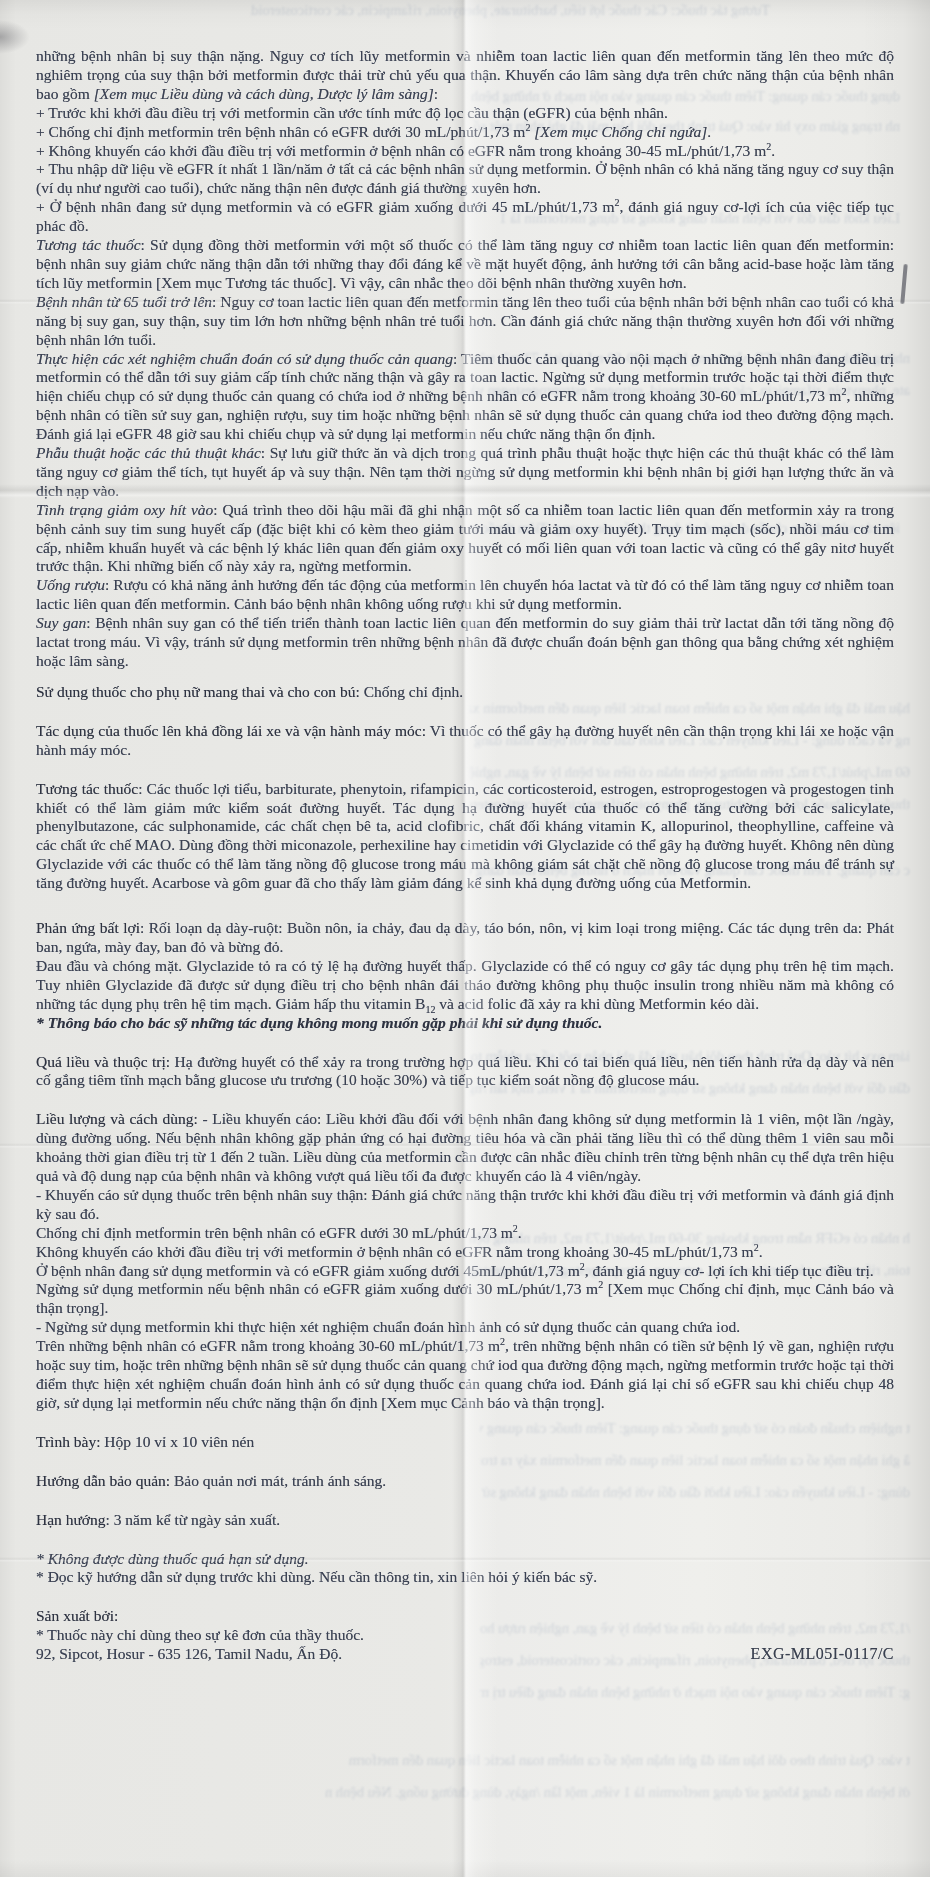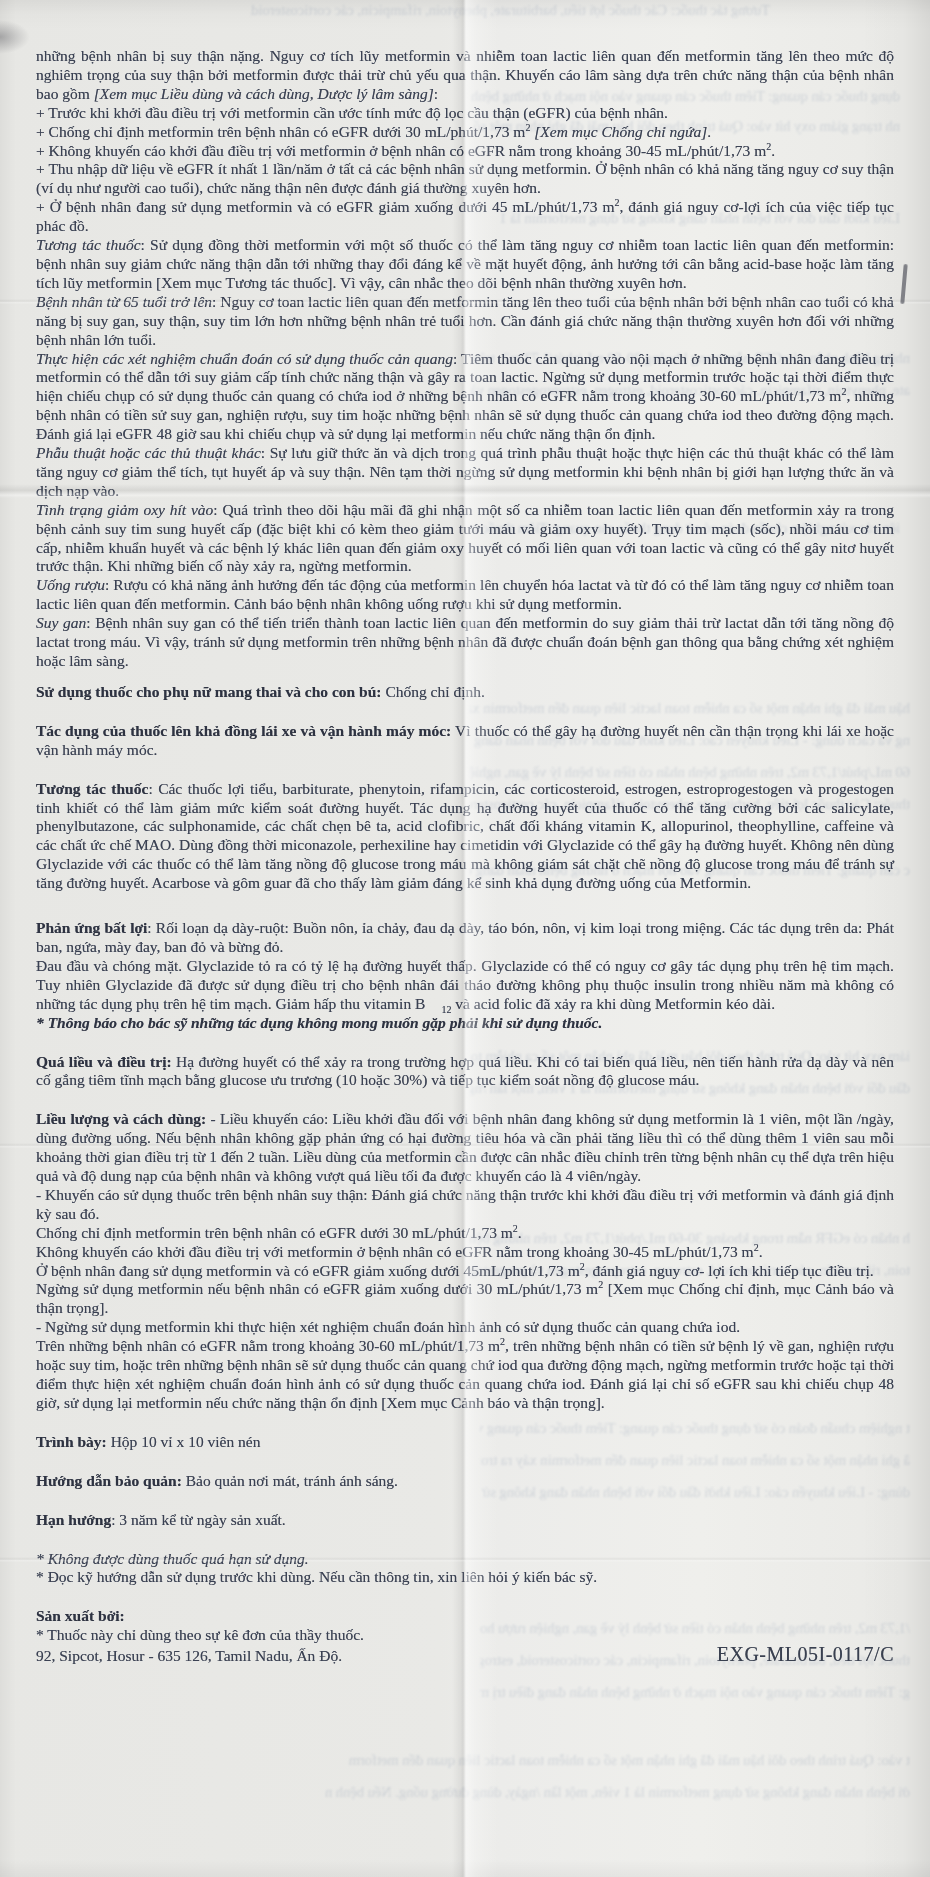--- a/index.html
+++ b/index.html
@@ -67,25 +67,25 @@
     line-height: 18.9px;
     text-shadow: 0 0 0.5px rgba(54,60,75,0.55);
   }
   .para { margin: 0; text-align: justify; }
   .para.g1 { margin-top: 12px; }
   .para.g2 { margin-top: 20px; }
   .para.g3 { margin-top: 26px; }
   .para.split { display: flex; justify-content: space-between; align-items: baseline; text-align: left; }
   .s-n  { font-style: normal; text-align: right; }
   .s-i  { font-style: italic; }
-  .s-b  { font-weight: bold; color: #2e3342; }
+  .s-b  { font-weight: normal; color: #2e3342; }
   .s-bi { font-weight: bold; font-style: italic; color: #2e3342; }
   .s-sup { font-size: 10px; vertical-align: super; line-height: 0; }
-  .s-sub { font-size: 10px; vertical-align: sub; line-height: 0; margin-left: 16px; }
-  .s-code { font-size: 20px; letter-spacing: 0.5px; color: #394050; white-space: nowrap; margin-left: 26px; }
+  .s-sub { font-size: 10px; vertical-align: sub; line-height: 0; }
+  .s-code { font-size: 16px; letter-spacing: 0.5px; color: #394050; white-space: nowrap; margin-left: 26px; }
 </style>
 </head>
 <body>
 
 <div class="page">
 
   <div class="bleed-layer" id="bleed">
       <div class="bleed-line" style="top: 2px; left: 250px; width: 520px;">Tương tác thuốc: Các thuốc lợi tiểu, barbiturate, phenytoin, rifampicin, các corticosteroid, es</div>
       <div class="bleed-line" style="top: 88px; left: 470px; width: 430px;"> dụng thuốc cản quang: Tiêm thuốc cản quang vào nội mạch ở những bệnh nhân đang điều trị metfor</div>
       <div class="bleed-line" style="top: 118px; left: 470px; width: 430px;">nh trạng giảm oxy hít vào: Quá trình theo dõi hậu mãi đã ghi nhận một số ca nhiễm toan lactic l</div>
@@ -125,21 +125,21 @@
       <p class="para g0"><span class="s-i">Phẫu thuật hoặc các thủ thuật khác</span><span class="s-n">: Sự lưu giữ thức ăn và dịch trong quá trình phẫu thuật hoặc thực hiện các thủ thuật khác có thể làm tăng nguy cơ giảm thể tích, tụt huyết áp và suy thận. Nên tạm thời ngừng sử dụng metformin khi bệnh nhân bị giới hạn lượng thức ăn và dịch nạp vào.</span></p>
       <p class="para g0"><span class="s-i">Tình trạng giảm oxy hít vào</span><span class="s-n">: Quá trình theo dõi hậu mãi đã ghi nhận một số ca nhiễm toan lactic liên quan đến metformin xảy ra trong bệnh cảnh suy tim sung huyết cấp (đặc biệt khi có kèm theo giảm tưới máu và giảm oxy huyết). Trụy tim mạch (sốc), nhồi máu cơ tim cấp, nhiễm khuẩn huyết và các bệnh lý khác liên quan đến giảm oxy huyết có mối liên quan với toan lactic và cũng có thể gây nitơ huyết trước thận. Khi những biến cố này xảy ra, ngừng metformin.</span></p>
       <p class="para g0"><span class="s-i">Uống rượu</span><span class="s-n">: Rượu có khả năng ảnh hưởng đến tác động của metformin lên chuyển hóa lactat và từ đó có thể làm tăng nguy cơ nhiễm toan lactic liên quan đến metformin. Cảnh báo bệnh nhân không uống rượu khi sử dụng metformin.</span></p>
       <p class="para g0"><span class="s-i">Suy gan</span><span class="s-n">: Bệnh nhân suy gan có thể tiến triển thành toan lactic liên quan đến metformin do suy giảm thải trừ lactat dẫn tới tăng nồng độ lactat trong máu. Vì vậy, tránh sử dụng metformin trên những bệnh nhân đã được chuẩn đoán bệnh gan thông qua bằng chứng xét nghiệm hoặc lâm sàng.</span></p>
       <p class="para g1"><span class="s-b">Sử dụng thuốc cho phụ nữ mang thai và cho con bú:</span><span class="s-n"> Chống chỉ định.</span></p>
       <p class="para g2"><span class="s-b">Tác dụng của thuốc lên khả đồng lái xe và vận hành máy móc:</span><span class="s-n"> Vì thuốc có thể gây hạ đường huyết nên cần thận trọng khi lái xe hoặc vận hành máy móc.</span></p>
       <p class="para g2"><span class="s-b">Tương tác thuốc</span><span class="s-n">: Các thuốc lợi tiểu, barbiturate, phenytoin, rifampicin, các corticosteroid, estrogen, estroprogestogen và progestogen tinh khiết có thể làm giảm mức kiểm soát đường huyết. Tác dụng hạ đường huyết của thuốc có thể tăng cường bởi các salicylate, phenylbutazone, các sulphonamide, các chất chẹn bê ta, acid clofibric, chất đối kháng vitamin K, allopurinol, theophylline, caffeine và các chất ức chế MAO. Dùng đồng thời miconazole, perhexiline hay cimetidin với Glyclazide có thể gây hạ đường huyết. Không nên dùng Glyclazide với các thuốc có thể làm tăng nồng độ glucose trong máu mà không giám sát chặt chẽ nồng độ glucose trong máu để tránh sự tăng đường huyết. Acarbose và gôm guar đã cho thấy làm giảm đáng kể sinh khả dụng đường uống của  Metformin.</span></p>
       <p class="para g3"><span class="s-b">Phản ứng bất lợi</span><span class="s-n">: Rối loạn dạ dày-ruột: Buồn nôn, ỉa chảy, đau dạ dày, táo bón, nôn, vị kim loại trong miệng. Các tác dụng trên da: Phát ban, ngứa, mày đay, ban đỏ và bừng đỏ.</span></p>
       <p class="para g0"><span class="s-n">Đau đầu và chóng mặt. Glyclazide tỏ ra có tỷ lệ hạ đường huyết thấp. Glyclazide có thể có nguy cơ gây tác dụng phụ trên hệ tim mạch. Tuy nhiên Glyclazide đã được sử dụng điều trị cho bệnh nhân đái tháo đường không phụ thuộc insulin trong nhiều năm mà không có những tác dụng phụ trên hệ tim mạch. Giảm hấp thu vitamin B</span><span class="s-sub">12</span><span class="s-n"> và acid folic đã xảy ra khi dùng Metformin kéo dài.</span></p>
       <p class="para g0"><span class="s-bi">* Thông báo cho bác sỹ những tác dụng không mong muốn gặp phải khi sử dụng thuốc.</span></p>
-      <p class="para g2"><span class="s-b">Quá liều và điều trị:</span><span class="s-n"> Hạ đường huyết có thể xảy ra trong trường hợp quá liều. Khi có tai biến quá liều, nên tiến hành rửa dạ dày và nên cố gắng tiêm tĩnh mạch bằng glucose ưu trương (10 hoặc 30%) và tiếp tục kiểm soát nồng độ glucose máu.</span></p>
+      <p class="para g2"><span class="s-b">Quá liều và thuộc trị:</span><span class="s-n"> Hạ đường huyết có thể xảy ra trong trường hợp quá liều. Khi có tai biến quá liều, nên tiến hành rửa dạ dày và nên cố gắng tiêm tĩnh mạch bằng glucose ưu trương (10 hoặc 30%) và tiếp tục kiểm soát nồng độ glucose máu.</span></p>
       <p class="para g2"><span class="s-b">Liều lượng và cách dùng:</span><span class="s-n"> - Liều khuyến cáo: Liều khởi đầu đối với bệnh nhân đang không sử dụng metformin là 1 viên, một lần /ngày, dùng đường uống. Nếu bệnh nhân không gặp phản ứng có hại đường tiêu hóa và cần phải tăng liều thì có thể dùng thêm 1 viên sau mỗi khoảng thời gian điều trị từ 1 đến 2 tuần. Liều dùng của metformin cần được cân nhắc điều chỉnh trên từng bệnh nhân cụ thể dựa trên hiệu quả và độ dung nạp của bệnh nhân và không vượt quá liều tối đa được khuyến cáo là 4 viên/ngày.</span></p>
       <p class="para g0"><span class="s-n">- Khuyến cáo sử dụng thuốc trên bệnh nhân suy thận: Đánh giá chức năng thận trước khi khởi đầu điều trị với metformin và đánh giá định kỳ sau đó.</span></p>
       <p class="para g0"><span class="s-n">Chống chỉ định metformin trên bệnh nhân có eGFR dưới 30 mL/phút/1,73 m</span><span class="s-sup">2</span><span class="s-n">.</span></p>
       <p class="para g0"><span class="s-n">Không khuyến cáo khởi đầu điều trị với metformin ở bệnh nhân có eGFR nằm trong khoảng 30-45 mL/phút/1,73 m</span><span class="s-sup">2</span><span class="s-n">.</span></p>
       <p class="para g0"><span class="s-n">Ở bệnh nhân đang sử dụng metformin và có eGFR giảm xuống dưới 45mL/phút/1,73 m</span><span class="s-sup">2</span><span class="s-n">, đánh giá nguy cơ- lợi ích khi tiếp tục điều trị.</span></p>
       <p class="para g0"><span class="s-n">Ngừng sử dụng metformin nếu bệnh nhân có eGFR giảm xuống dưới 30 mL/phút/1,73 m</span><span class="s-sup">2</span><span class="s-n"> [Xem mục Chống chỉ định, mục Cảnh báo và thận trọng].</span></p>
       <p class="para g0"><span class="s-n">- Ngừng sử dụng metformin khi thực hiện xét nghiệm chuẩn đoán hình ảnh có sử dụng thuốc cản quang chứa iod.</span></p>
       <p class="para g0"><span class="s-n">Trên những bệnh nhân có eGFR nằm trong khoảng 30-60 mL/phút/1,73 m</span><span class="s-sup">2</span><span class="s-n">, trên những bệnh nhân có tiền sử bệnh lý về gan, nghiện rượu hoặc suy tim, hoặc trên những bệnh nhân sẽ sử dụng thuốc cản quang chứ iod qua đường động mạch, ngừng metformin trước hoặc tại thời điểm thực hiện xét nghiệm chuẩn đoán hình ảnh có sử dụng thuốc cản quang chứa iod. Đánh giá lại chỉ số eGFR sau khi chiếu chụp 48 giờ, sử dụng lại metformin nếu chức năng thận ổn định [Xem mục Cảnh báo và thận trọng].</span></p>
       <p class="para g2"><span class="s-b">Trình bày:</span><span class="s-n"> Hộp 10 vỉ x 10 viên nén</span></p>
       <p class="para g2"><span class="s-b">Hướng dẫn bảo quản:</span><span class="s-n"> Bảo quản nơi mát, tránh ánh sáng.</span></p>

